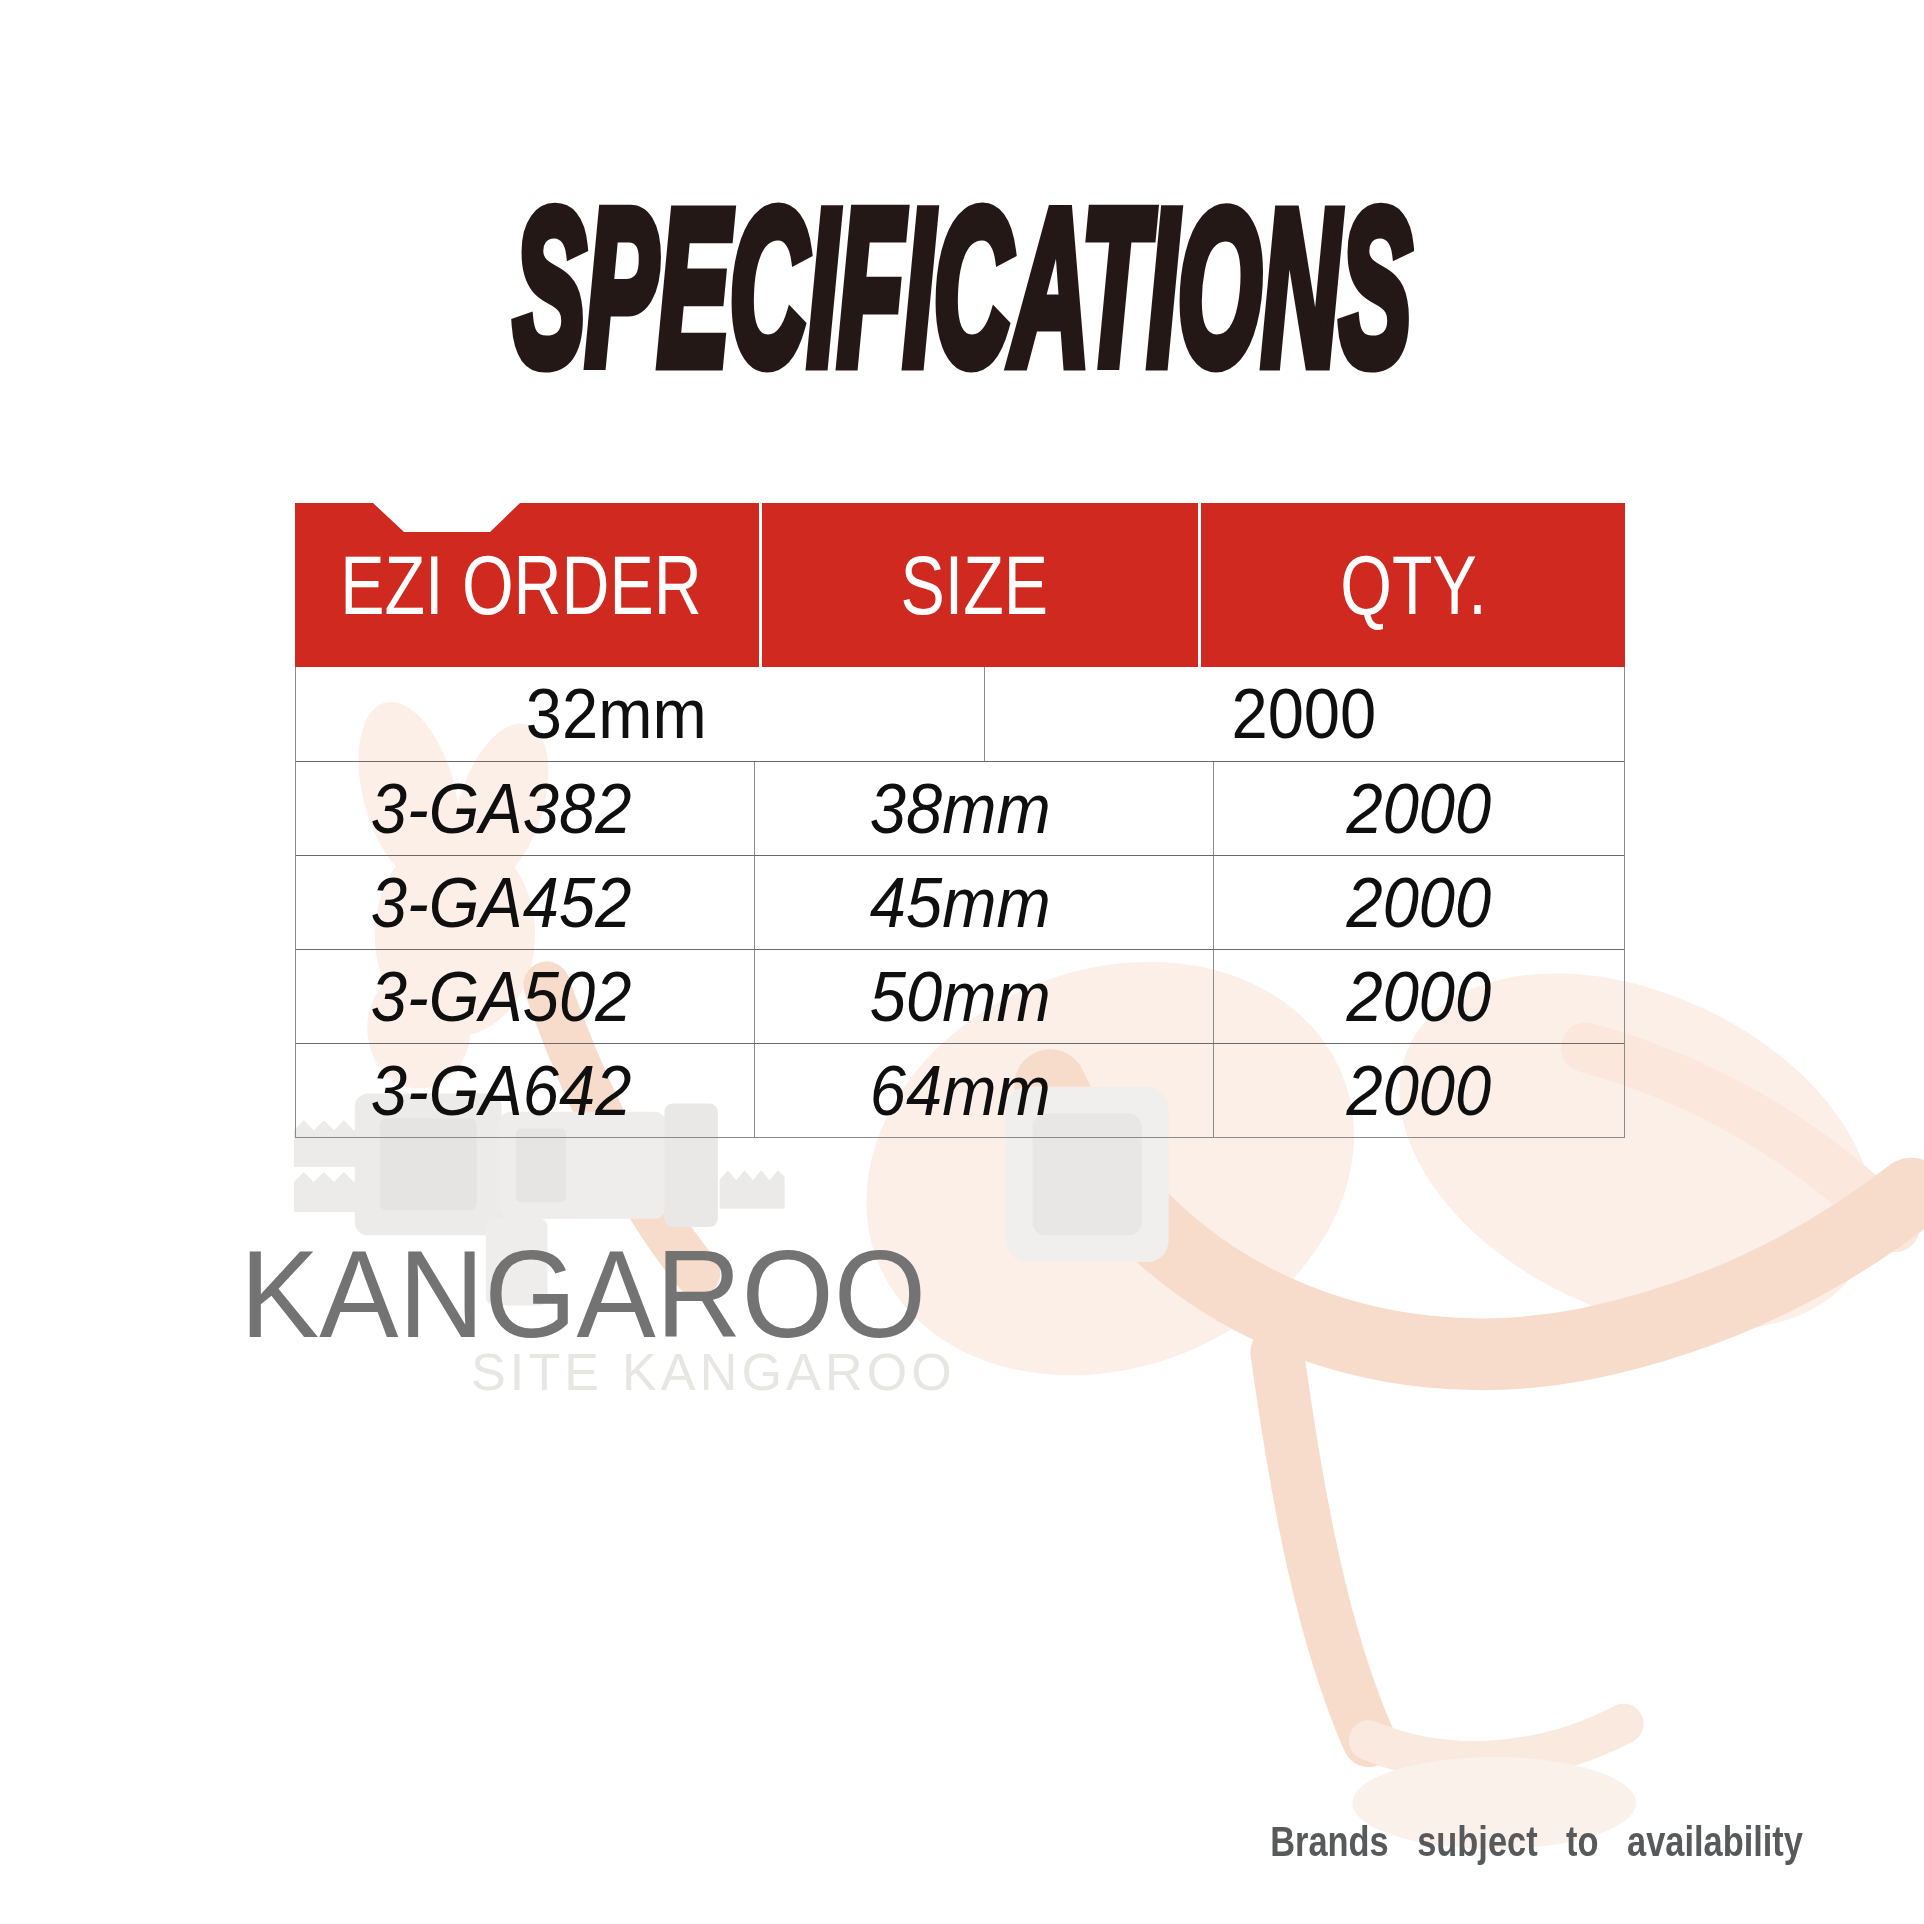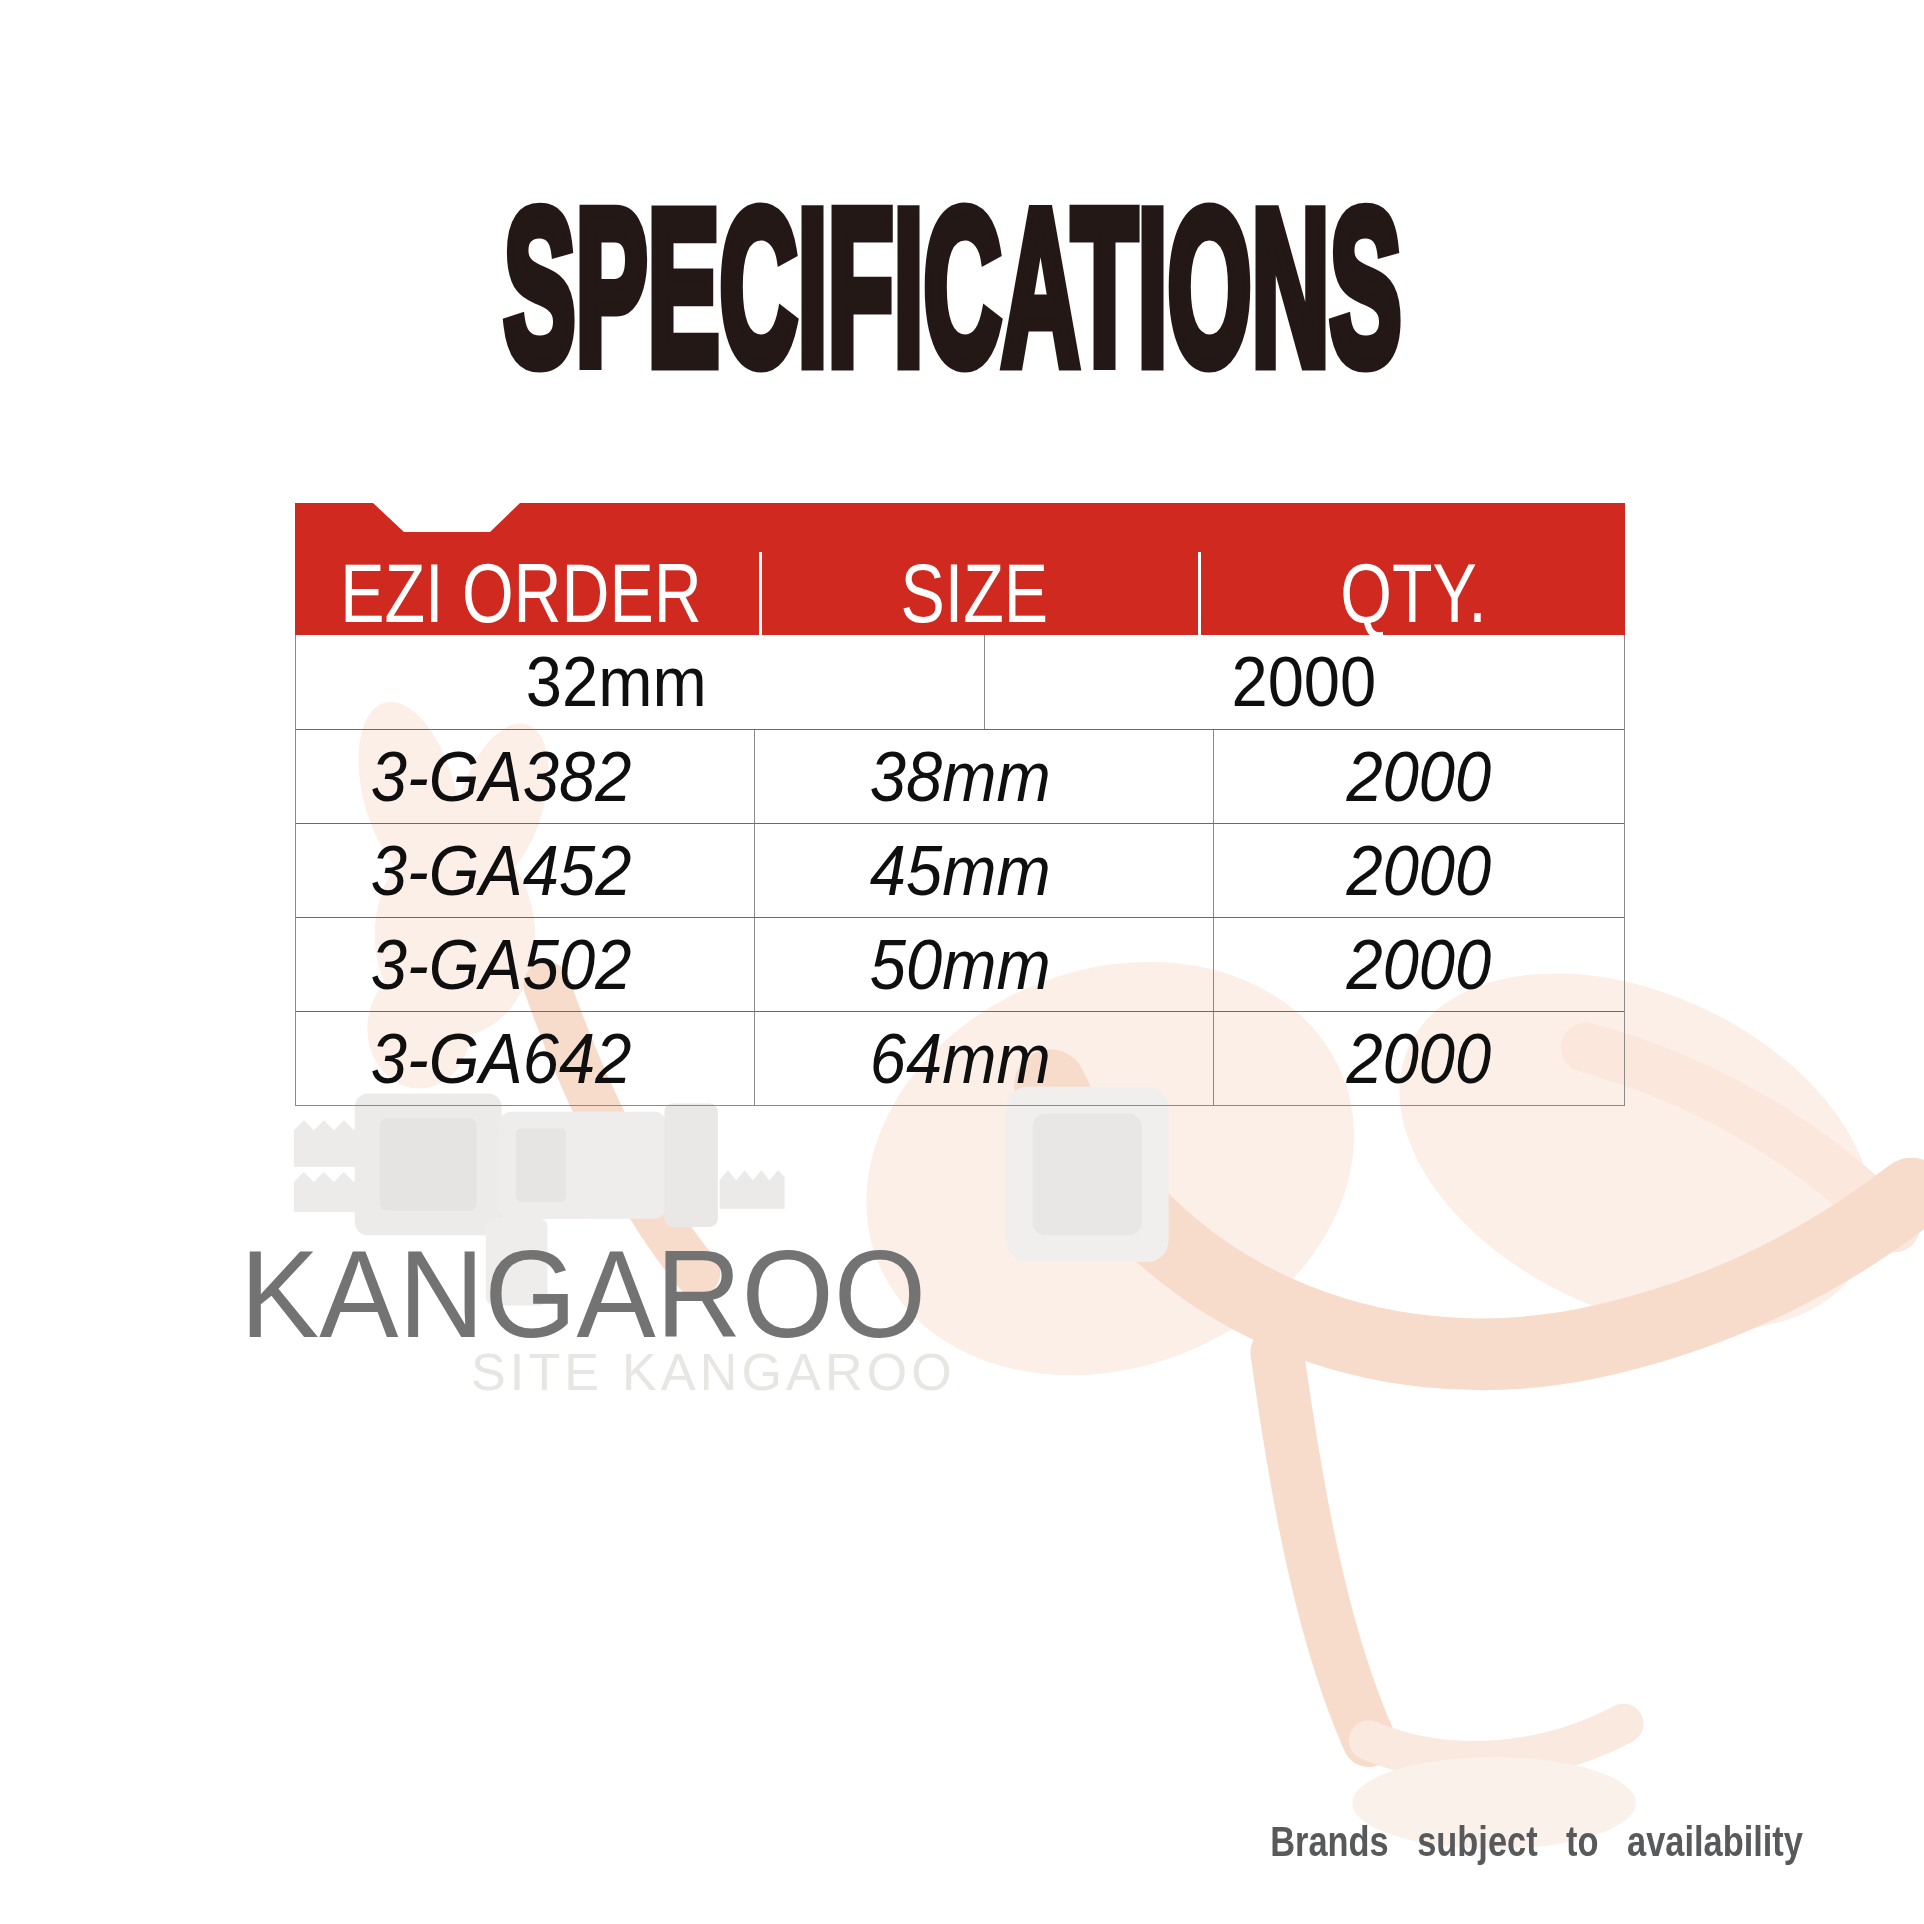--- a/index.html
+++ b/index.html
@@ -12,33 +12,32 @@
   .wm-brand{
     position:absolute;left:240px;top:1231px;line-height:1;white-space:nowrap;
     font-size:125px;font-weight:normal;color:#737373;text-align:right;
   }
   .wm-brand span{display:inline-block;transform:scaleX(0.95);transform-origin:left top;}
   .wm-tagline{
     position:absolute;left:240px;top:1346px;width:716px;text-align:right;
     line-height:1;font-size:52px;letter-spacing:4.2px;color:#E8E6E3;white-space:nowrap;
   }
   
-  .title-wrap{position:absolute;left:17px;right:0;top:178px;display:flex;justify-content:flex-start;}
+  .title-wrap{position:absolute;left:0;right:0;top:178px;display:flex;justify-content:center;font-style:italic;}
   .title-wrap span{
     display:inline-block;white-space:nowrap;line-height:1;
     font-size:225px;font-weight:bold;color:#231815;
     -webkit-text-stroke:13.4px #231815;
     transform:scale(0.48,0.98);transform-origin:center top;
   }
   
   .spec-table{position:absolute;left:295px;top:503px;width:1330px;}
   .thead{
-    display:flex;height:132px;background:#D0291F;
+    display:flex;height:164px;background:#D0291F;
     clip-path:polygon(0 0,78px 0,109px 29px,195px 29px,225px 0,100% 0,100% 100%,0 100%);
-    align-items:flex-end;
   }
   .thead .hcell{
     flex:1 1 0;display:flex;align-items:center;justify-content:center;
     color:#FFFFFF;font-size:83px;line-height:1;
   }
   .thead .hcell + .hcell{border-left:3.3px solid #FFFFFF;margin-left:12px;}
   .thead .hcell span{display:inline-block;transform:scaleX(0.8);white-space:nowrap;}
   .tbody{border:1.7px solid #8A8A8A;border-top:none;box-sizing:border-box;}
   .trow{display:flex;height:94px;box-sizing:border-box;}
   .trow + .trow{border-top:1.7px solid #6A6A6A;font-style:italic;}

